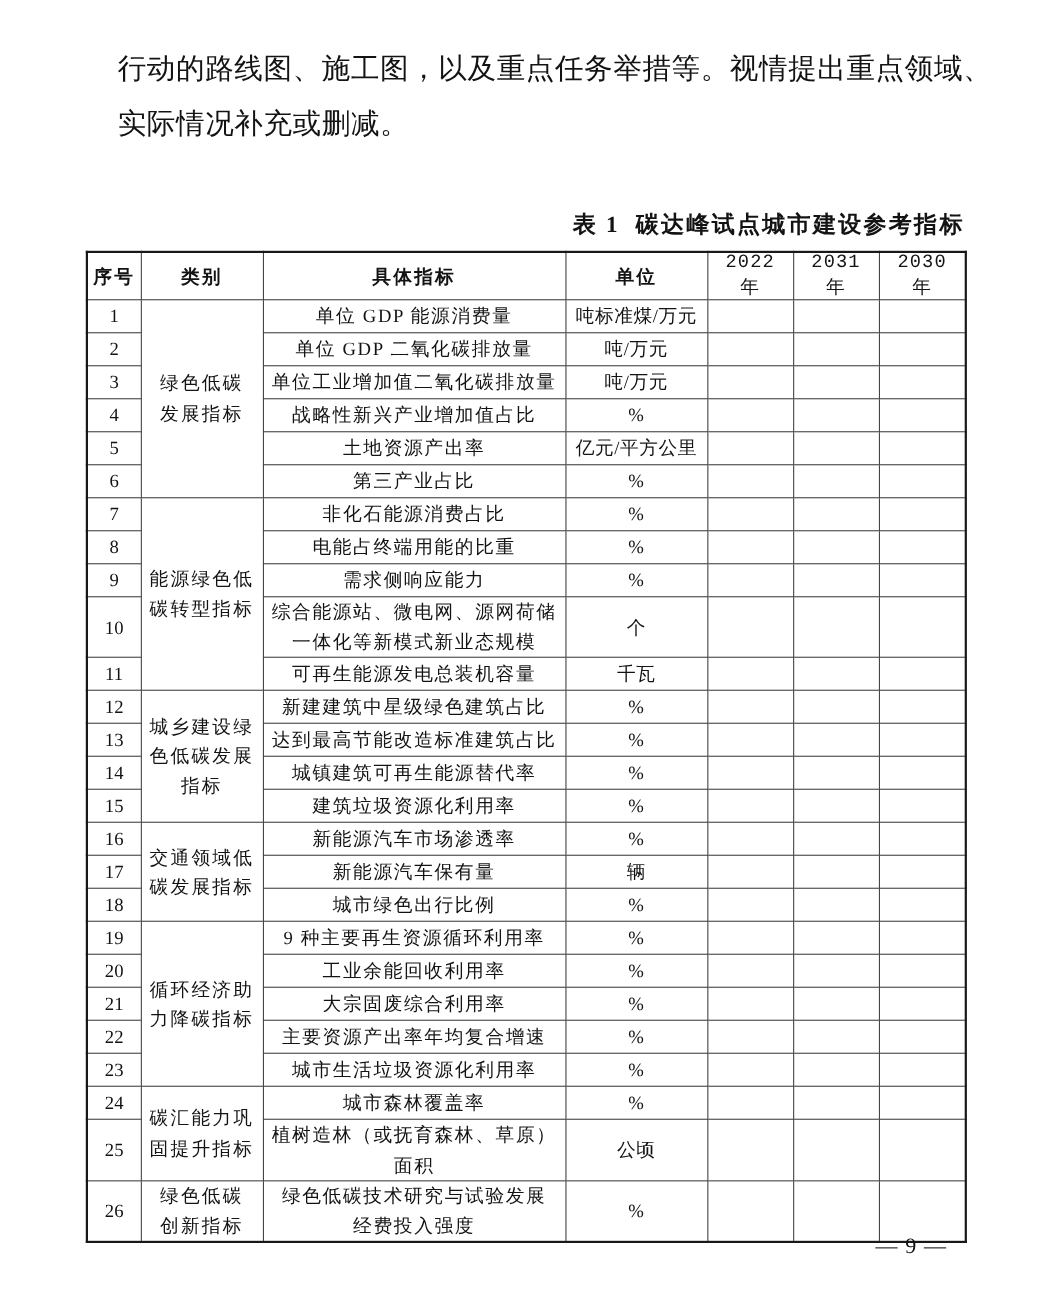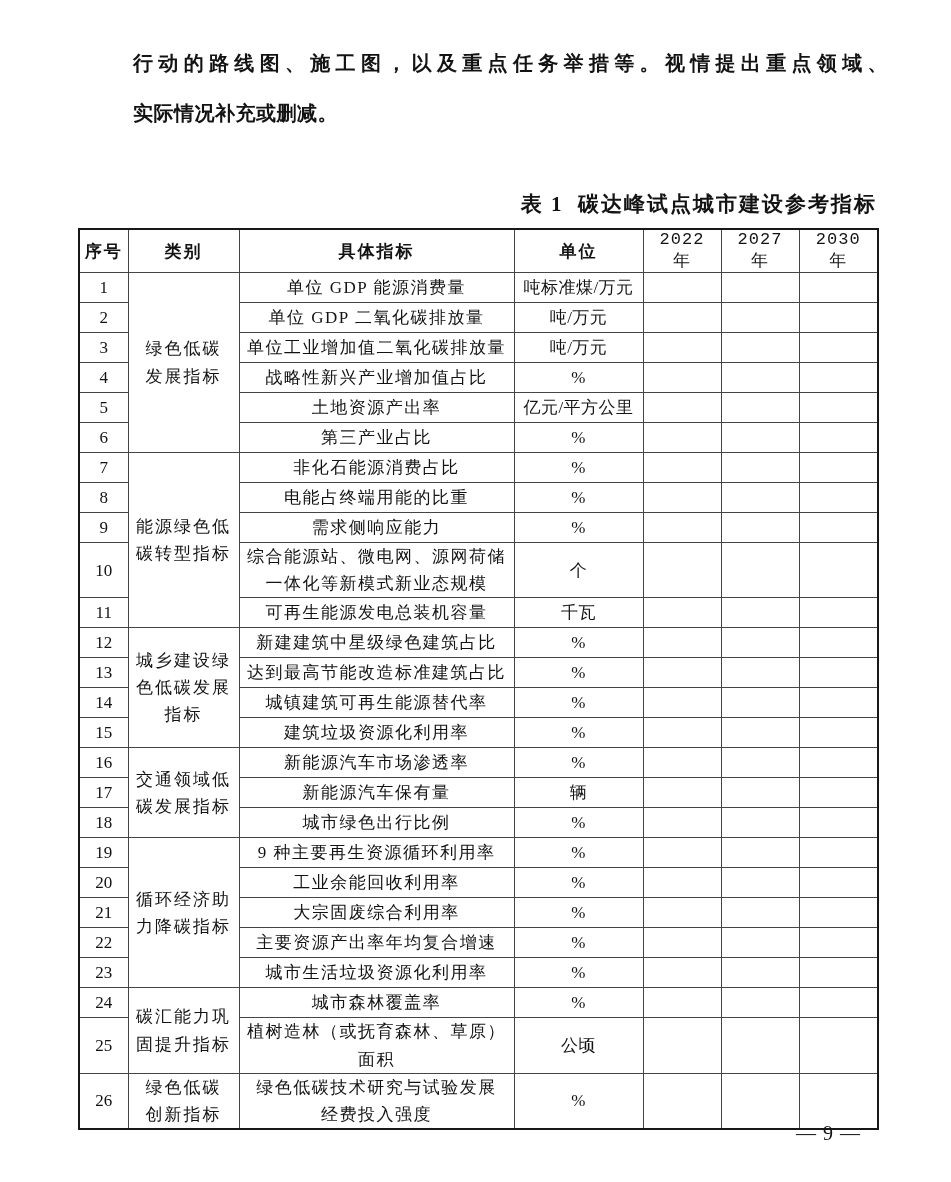--- a/index.html
+++ b/index.html
@@ -1,21 +1,21 @@
 <!DOCTYPE html>
 <html><head>
 <meta charset="utf-8">
 <style>
   html,body { margin:0; padding:0; background:#ffffff; }
   .page {
     position:relative; width:951px; height:1182px; background:#ffffff;
     font-family:"Liberation Serif","DejaVu Serif",serif; color:#131313;
     overflow:hidden;
   }
-  .para { position:absolute; left:133px; top:38px; width:755px; font-size:20px;font-weight:bold; }
+  .para { position:absolute; left:107px; top:38px; width:755px; font-size:26px; }
   .para .line {
     height:50px; line-height:50px; letter-spacing:0.5px;
     text-align:justify; text-align-last:justify; white-space:nowrap;
   }
   .para .line.last { text-align-last:left; }
   .table-title {
     position:absolute; top:190px; left:78px; width:799px;
     text-align:right; font-size:21px; font-weight:bold; letter-spacing:2px;
     white-space:pre;
   }
@@ -69,21 +69,21 @@
         <col style="width: 78px;">
         <col style="width: 79px;">
       </colgroup>
       <thead>
         <tr>
           <th>序号</th>
           <th>类别</th>
           <th>具体指标</th>
           <th>单位</th>
           <th class="year-h">2022 年</th>
-          <th class="year-h">2027 年</th>
+          <th class="year-h">2031 年</th>
           <th class="year-h">2030 年</th>
         </tr>
       </thead>
       <tbody>
         <tr>
           <td class="no-cell">1</td>
           <td class="cat-cell" rowspan="6">绿色低碳
 发展指标</td>
           <td class="ind-cell">单位 GDP 能源消费量</td>
           <td class="unit-cell">吨标准煤/万元</td>

